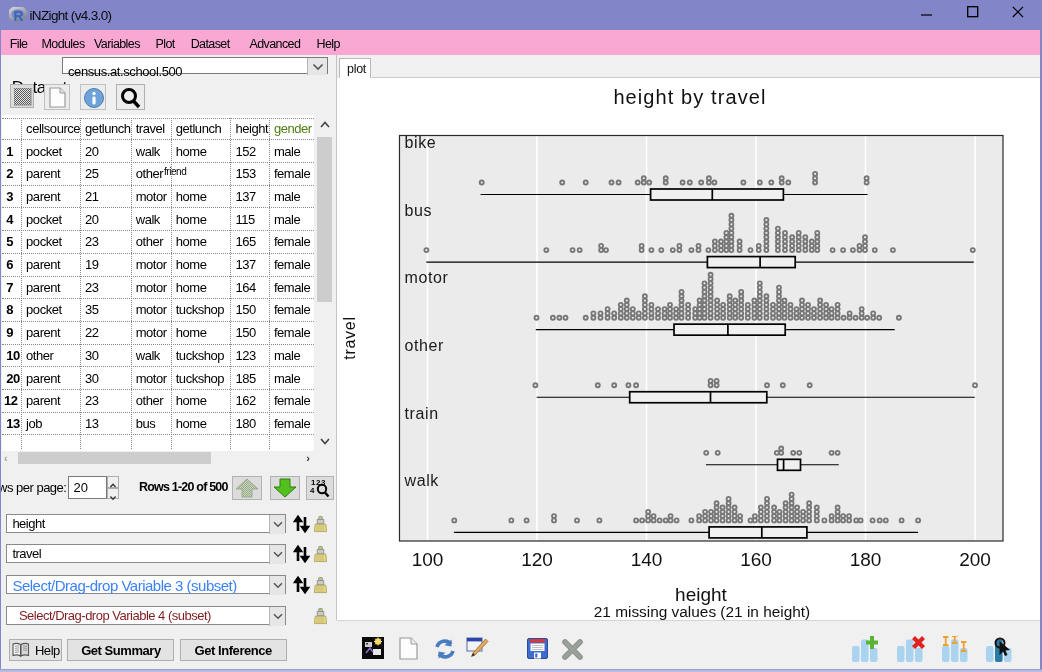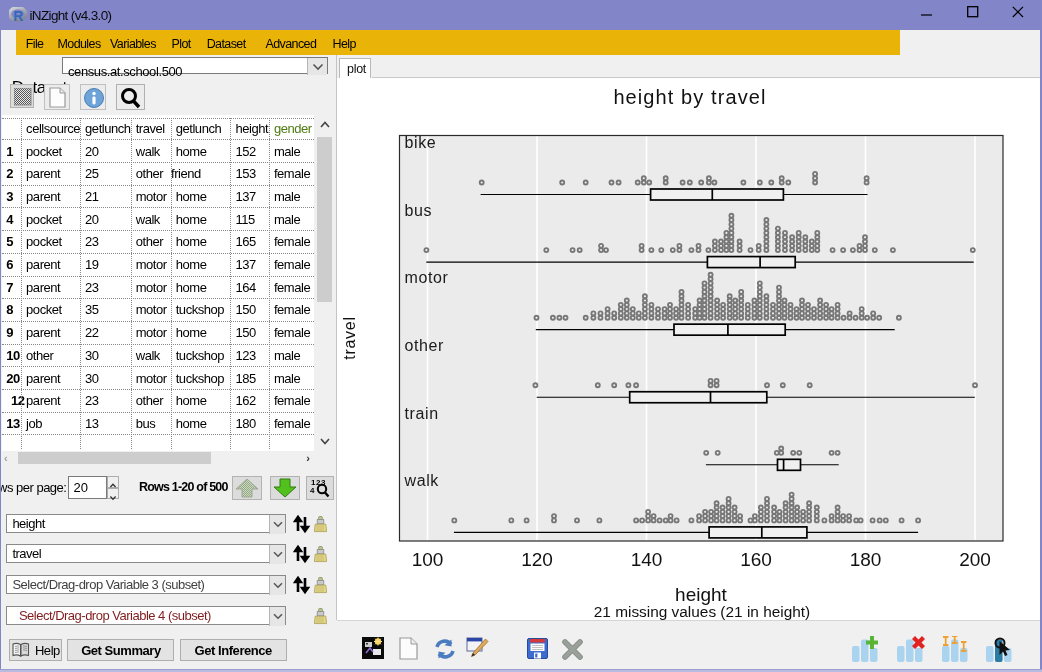--- a/index.html
+++ b/index.html
@@ -16,21 +16,21 @@
     <svg width="12" height="12" style="position:absolute;left:921px;top:7px">
       <line x1="0" y1="8" x2="11" y2="8" stroke="#000" stroke-width="1.2"></line>
     </svg>
     <svg width="12" height="12" style="position:absolute;left:967px;top:6px">
       <rect x="0.7" y="0.7" width="10" height="10" fill="none" stroke="#000" stroke-width="1.3"></rect>
     </svg>
     <svg width="12" height="12" style="position:absolute;left:1012px;top:6px">
       <path d="M0.8 0.8 L11 11 M11 0.8 L0.8 11" stroke="#000" stroke-width="1.2"></path>
     </svg>
   </div>
-<div style="position:absolute;left:16px;top:30px;width:884px;height:25px;background:#eab308">
+<div style="position:absolute;left:0;top:30px;width:1042px;height:25px;background:#f9a8d4">
     <div style="position:absolute;left:9.7px;top:6.5px;font-size:12.5px;letter-spacing:-0.6px;color:#000">File</div>
     <div style="position:absolute;left:41.5px;top:6.5px;font-size:12.5px;letter-spacing:-0.6px;color:#000">Modules</div>
     <div style="position:absolute;left:94px;top:6.5px;font-size:12.5px;letter-spacing:-0.6px;color:#000">Variables</div>
     <div style="position:absolute;left:155.5px;top:6.5px;font-size:12.5px;letter-spacing:-0.6px;color:#000">Plot</div>
     <div style="position:absolute;left:190.7px;top:6.5px;font-size:12.5px;letter-spacing:-0.6px;color:#000">Dataset</div>
     <div style="position:absolute;left:249.5px;top:6.5px;font-size:12.5px;letter-spacing:-0.6px;color:#000">Advanced</div>
     <div style="position:absolute;left:316.5px;top:6.5px;font-size:12.5px;letter-spacing:-0.6px;color:#000">Help</div>
   </div>
 <div style="position:absolute;left:11.7px;top:78px;font-size:17px;letter-spacing:-0.5px">Dataset:</div>
 <div style="position:absolute;left:62px;top:57px;width:266px;height:17px;background:#fff;border:1px solid #7a7a7a">
@@ -81,21 +81,21 @@
     <div style="position:absolute;left:24.1px;top:28.5px;font-size:13px;letter-spacing:-0.45px;white-space:nowrap">pocket</div>
     <div style="position:absolute;left:83.1px;top:28.5px;font-size:13px;letter-spacing:-0.45px;white-space:nowrap">20</div>
     <div style="position:absolute;left:133.7px;top:28.5px;font-size:13px;letter-spacing:-0.45px;white-space:nowrap">walk</div>
     <div style="position:absolute;left:173.7px;top:28.5px;font-size:13px;letter-spacing:-0.45px;white-space:nowrap">home</div>
     <div style="position:absolute;left:233.5px;top:28.5px;font-size:13px;letter-spacing:-0.45px;white-space:nowrap">152</div>
     <div style="position:absolute;left:271.9px;top:28.5px;font-size:13px;letter-spacing:-0.45px;white-space:nowrap">male</div>
     <div style="position:absolute;left:4.2px;top:51.2px;font-size:13px;letter-spacing:-0.45px;font-weight:bold">2</div>
     <div style="position:absolute;left:24.1px;top:51.2px;font-size:13px;letter-spacing:-0.45px;white-space:nowrap">parent</div>
     <div style="position:absolute;left:83.1px;top:51.2px;font-size:13px;letter-spacing:-0.45px;white-space:nowrap">25</div>
     <div style="position:absolute;left:133.7px;top:51.2px;font-size:13px;letter-spacing:-0.45px;white-space:nowrap">other</div>
-    <div style="position:absolute;left:169px;top:51.2px;font-size:13px;letter-spacing:-0.45px;white-space:nowrap">friend</div>
+    <div style="position:absolute;left:162px;top:51.2px;font-size:10px;letter-spacing:-0.45px;white-space:nowrap">friend</div>
     <div style="position:absolute;left:233.5px;top:51.2px;font-size:13px;letter-spacing:-0.45px;white-space:nowrap">153</div>
     <div style="position:absolute;left:271.9px;top:51.2px;font-size:13px;letter-spacing:-0.45px;white-space:nowrap">female</div>
     <div style="position:absolute;left:4.2px;top:73.9px;font-size:13px;letter-spacing:-0.45px;font-weight:bold">3</div>
     <div style="position:absolute;left:24.1px;top:73.9px;font-size:13px;letter-spacing:-0.45px;white-space:nowrap">parent</div>
     <div style="position:absolute;left:83.1px;top:73.9px;font-size:13px;letter-spacing:-0.45px;white-space:nowrap">21</div>
     <div style="position:absolute;left:133.7px;top:73.9px;font-size:13px;letter-spacing:-0.45px;white-space:nowrap">motor</div>
     <div style="position:absolute;left:173.7px;top:73.9px;font-size:13px;letter-spacing:-0.45px;white-space:nowrap">home</div>
     <div style="position:absolute;left:233.5px;top:73.9px;font-size:13px;letter-spacing:-0.45px;white-space:nowrap">137</div>
     <div style="position:absolute;left:271.9px;top:73.9px;font-size:13px;letter-spacing:-0.45px;white-space:nowrap">male</div>
     <div style="position:absolute;left:4.2px;top:96.6px;font-size:13px;letter-spacing:-0.45px;font-weight:bold">4</div>
@@ -147,21 +147,21 @@
     <div style="position:absolute;left:173.7px;top:232.8px;font-size:13px;letter-spacing:-0.45px;white-space:nowrap">tuckshop</div>
     <div style="position:absolute;left:233.5px;top:232.8px;font-size:13px;letter-spacing:-0.45px;white-space:nowrap">123</div>
     <div style="position:absolute;left:271.9px;top:232.8px;font-size:13px;letter-spacing:-0.45px;white-space:nowrap">male</div>
     <div style="position:absolute;left:4.2px;top:255.5px;font-size:13px;letter-spacing:-0.45px;font-weight:bold">20</div>
     <div style="position:absolute;left:24.1px;top:255.5px;font-size:13px;letter-spacing:-0.45px;white-space:nowrap">parent</div>
     <div style="position:absolute;left:83.1px;top:255.5px;font-size:13px;letter-spacing:-0.45px;white-space:nowrap">30</div>
     <div style="position:absolute;left:133.7px;top:255.5px;font-size:13px;letter-spacing:-0.45px;white-space:nowrap">motor</div>
     <div style="position:absolute;left:173.7px;top:255.5px;font-size:13px;letter-spacing:-0.45px;white-space:nowrap">tuckshop</div>
     <div style="position:absolute;left:233.5px;top:255.5px;font-size:13px;letter-spacing:-0.45px;white-space:nowrap">185</div>
     <div style="position:absolute;left:271.9px;top:255.5px;font-size:13px;letter-spacing:-0.45px;white-space:nowrap">male</div>
-    <div style="position:absolute;left:9px;top:278.2px;font-size:13px;letter-spacing:-0.45px;font-weight:bold">12</div>
+    <div style="position:absolute;left:2px;top:278.2px;font-size:13px;letter-spacing:-0.45px;font-weight:bold">12</div>
     <div style="position:absolute;left:24.1px;top:278.2px;font-size:13px;letter-spacing:-0.45px;white-space:nowrap">parent</div>
     <div style="position:absolute;left:83.1px;top:278.2px;font-size:13px;letter-spacing:-0.45px;white-space:nowrap">23</div>
     <div style="position:absolute;left:133.7px;top:278.2px;font-size:13px;letter-spacing:-0.45px;white-space:nowrap">other</div>
     <div style="position:absolute;left:173.7px;top:278.2px;font-size:13px;letter-spacing:-0.45px;white-space:nowrap">home</div>
     <div style="position:absolute;left:233.5px;top:278.2px;font-size:13px;letter-spacing:-0.45px;white-space:nowrap">162</div>
     <div style="position:absolute;left:271.9px;top:278.2px;font-size:13px;letter-spacing:-0.45px;white-space:nowrap">female</div>
     <div style="position:absolute;left:4.2px;top:300.9px;font-size:13px;letter-spacing:-0.45px;font-weight:bold">13</div>
     <div style="position:absolute;left:24.1px;top:300.9px;font-size:13px;letter-spacing:-0.45px;white-space:nowrap">job</div>
     <div style="position:absolute;left:83.1px;top:300.9px;font-size:13px;letter-spacing:-0.45px;white-space:nowrap">13</div>
     <div style="position:absolute;left:133.7px;top:300.9px;font-size:13px;letter-spacing:-0.45px;white-space:nowrap">bus</div>
@@ -270,21 +270,21 @@
 <div style="position:absolute;left:293px;top:543.7px"><svg width="18" height="20" viewBox="0 0 18 20">
       <path d="M5 17 L5 5 M5 3 L2.2 7 L7.8 7 Z M12 3 L12 15 M12 17 L9.2 13 L14.8 13 Z" stroke="#000" stroke-width="2.6" fill="#000"></path>
     </svg></div>
 <div style="position:absolute;left:314px;top:546.2px"><svg width="13" height="17" viewBox="0 0 13 17">
 <rect x="4.6" y="0.5" width="3.8" height="3" rx="1" fill="#b9c98e" stroke="#7e8f5a" stroke-width="0.8"></rect>
 <rect x="3.2" y="3.6" width="6.6" height="4.2" fill="#c9c9c9" stroke="#8a8a8a" stroke-width="0.8"></rect>
 <path d="M1.2 8.2 L11.8 8.2 L12.6 15.6 L0.4 15.6 Z" fill="#e4d98a" stroke="#a89b52" stroke-width="0.8"></path>
 <path d="M3 9 L3 15 M5 9 L5 15 M7 9 L7 15 M9 9 L9 15" stroke="#bfae5e" stroke-width="0.7"></path>
 </svg></div>
 <div style="position:absolute;left:5.9px;top:575.1px;width:280.5px;height:18.5px;background:#fff;border:1px solid #8a8a8a">
-    <div style="position:absolute;left:5.5px;top:1.25px;font-size:13px;letter-spacing:-0.5px;color:#404040;white-space:nowrap">Select/Drag-drop Variable 3 (subset)</div>
+    <div style="position:absolute;left:5.5px;top:1.25px;font-size:15px;letter-spacing:-0.5px;color:#3b82f6;white-space:nowrap">Select/Drag-drop Variable 3 (subset)</div>
     <div style="position:absolute;right:0;top:0;width:16px;height:18.5px;background:#e6e6e6;border-left:1px solid #b5b5b5"><svg width="16" height="18.5">
         <path d="M4 7.25 L8 11.25 L12 7.25" fill="none" stroke="#555" stroke-width="1.5"></path>
       </svg></div>
   </div>
 <div style="position:absolute;left:293px;top:574.6px"><svg width="18" height="20" viewBox="0 0 18 20">
       <path d="M5 17 L5 5 M5 3 L2.2 7 L7.8 7 Z M12 3 L12 15 M12 17 L9.2 13 L14.8 13 Z" stroke="#000" stroke-width="2.6" fill="#000"></path>
     </svg></div>
 <div style="position:absolute;left:314px;top:577.1px"><svg width="13" height="17" viewBox="0 0 13 17">
 <rect x="4.6" y="0.5" width="3.8" height="3" rx="1" fill="#b9c98e" stroke="#7e8f5a" stroke-width="0.8"></rect>
 <rect x="3.2" y="3.6" width="6.6" height="4.2" fill="#c9c9c9" stroke="#8a8a8a" stroke-width="0.8"></rect>

